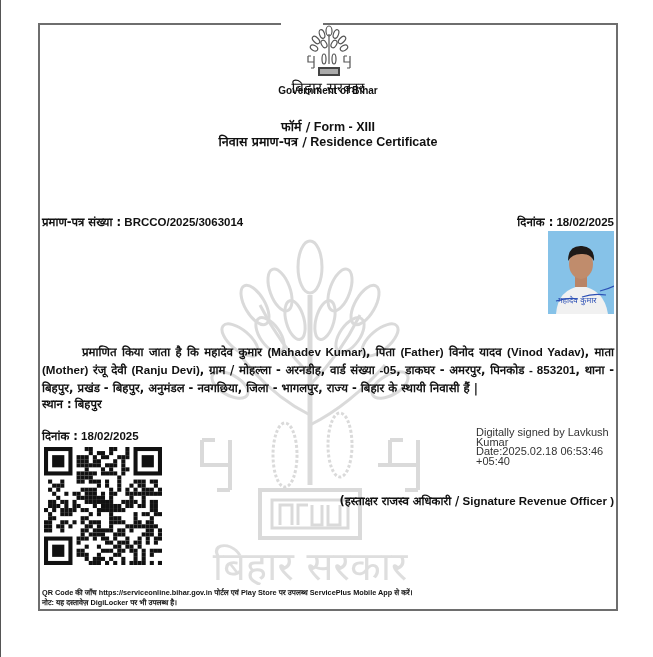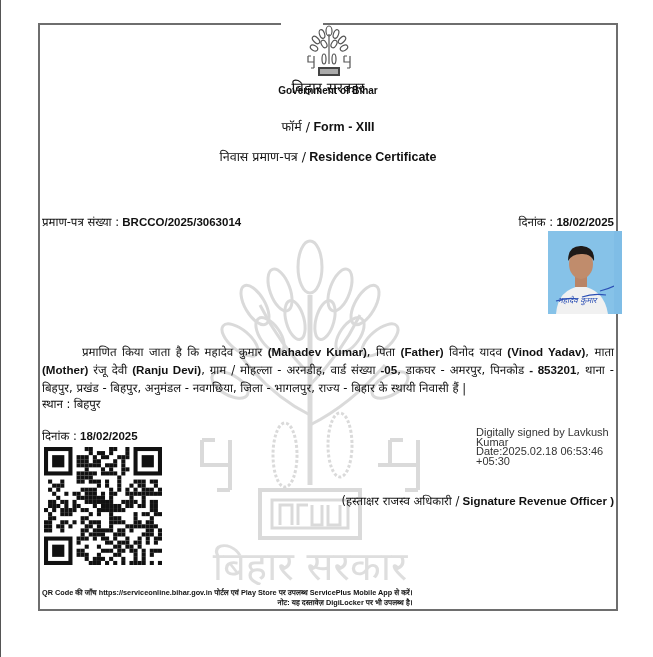--- a/index.html
+++ b/index.html
@@ -7,34 +7,34 @@
   .left-rule { position: absolute; left: 0; top: 0; width: 1px; height: 657px; background: #555; }
   .frame { position: absolute; left: 38px; top: 23px; width: 576px; height: 584px; border: 2px solid #6e6e6e; box-sizing: content-box; background: #fff; }
   .frame-gap { position: absolute; left: 241px; top: -3px; width: 42px; height: 4px; background: #fff; }
   .abs { position: absolute; }
   .center-text { position: absolute; left: 0; width: 576px; text-align: center; }
   .emblem-top { position: absolute; left: 262px; top: -1px; width: 54px; height: 54px; }
   .t-hindi-title { top: 52px; font-size: 15px; font-family: "DejaVu Sans", sans-serif; }
   .t-gov { top: 60px; font-size: 10px; font-weight: bold; }
   .t-form { top: 93px; font-size: 12.5px; }
   .t-form b { font-weight: bold; text-align: center; }
-  .t-cert { top: 123px; font-size: 12.5px; }
+  .t-cert { top: 108px; font-size: 12.5px; }
   .t-district { top: 140px; font-size: 12.8px; }
-  .deva { font-family: "DejaVu Sans", sans-serif; font-weight: normal; }
+  .deva { font-family: "DejaVu Sans", sans-serif; font-weight: bold; }
   .cert-no { left: 2px; top: 189px; font-size: 11.5px; text-align: center; }
   .date-top { right: 2px; top: 189px; font-size: 11.5px; text-align: right; }
-  .photo { left: 508px; top: 206px; width: 74px; height: 83px; background: #7fbde6; overflow: hidden; font-style: italic; }
+  .photo { left: 508px; top: 206px; width: 66px; height: 83px; background: #7fbde6; overflow: hidden; }
   .body-para { left: 2px; top: 318px; width: 572px; font-size: 11.6px; line-height: 17px; text-align: justify; position: absolute; }
   .indent { display: inline-block; width: 40px; }
   .place { left: 2px; top: 371px; font-size: 11.5px; }
   .date-bottom { left: 2px; top: 403px; font-size: 11.5px; }
   .qr { left: 4px; top: 422px; width: 118px; height: 118px; }
   .digital { left: 436px; top: 403px; font-size: 11px; line-height: 9.5px; color: #333; }
   .signature { right: 2px; top: 468px; font-size: 11.5px; }
-  .footer { left: 2px; top: 563px; font-size: 7.3px; line-height: 10px; font-weight: bold; text-align: right; }
+  .footer { left: 2px; top: 563px; font-size: 7.3px; line-height: 10px; font-weight: bold; }
   .watermark { position: absolute; left: 160px; top: 210px; width: 220px; height: 350px; opacity: 0.55; }
 </style>
 </head>
 <body>
 
 <div class="left-rule"></div>
 
 <div class="frame">
   <div class="frame-gap"></div>
 
@@ -134,21 +134,21 @@
     <span class="deva">स्थान :</span>
     <span class="deva">बिहपुर</span>
   </div>
   <div class="abs date-bottom">
     <span class="deva">दिनांक :</span>
     <b>18/02/2025</b>
   </div>
 
   <div class="abs digital">
     <div>Digitally signed by Lavkush Kumar</div>
-    <div>Date:2025.02.18 06:53:46 +05:30</div>
+    <div>Date:2025.02.18 06:53:46 +05:40</div>
   </div>
 
   <svg class="abs qr" id="qr" viewBox="0 0 29 29">
       <rect x="10" y="0" width="1" height="1" fill="#111"></rect>
       <rect x="11" y="0" width="1" height="1" fill="#111"></rect>
       <rect x="16" y="0" width="1" height="1" fill="#111"></rect>
       <rect x="17" y="0" width="1" height="1" fill="#111"></rect>
       <rect x="20" y="0" width="1" height="1" fill="#111"></rect>
       <rect x="11" y="1" width="1" height="1" fill="#111"></rect>
       <rect x="13" y="1" width="1" height="1" fill="#111"></rect>

